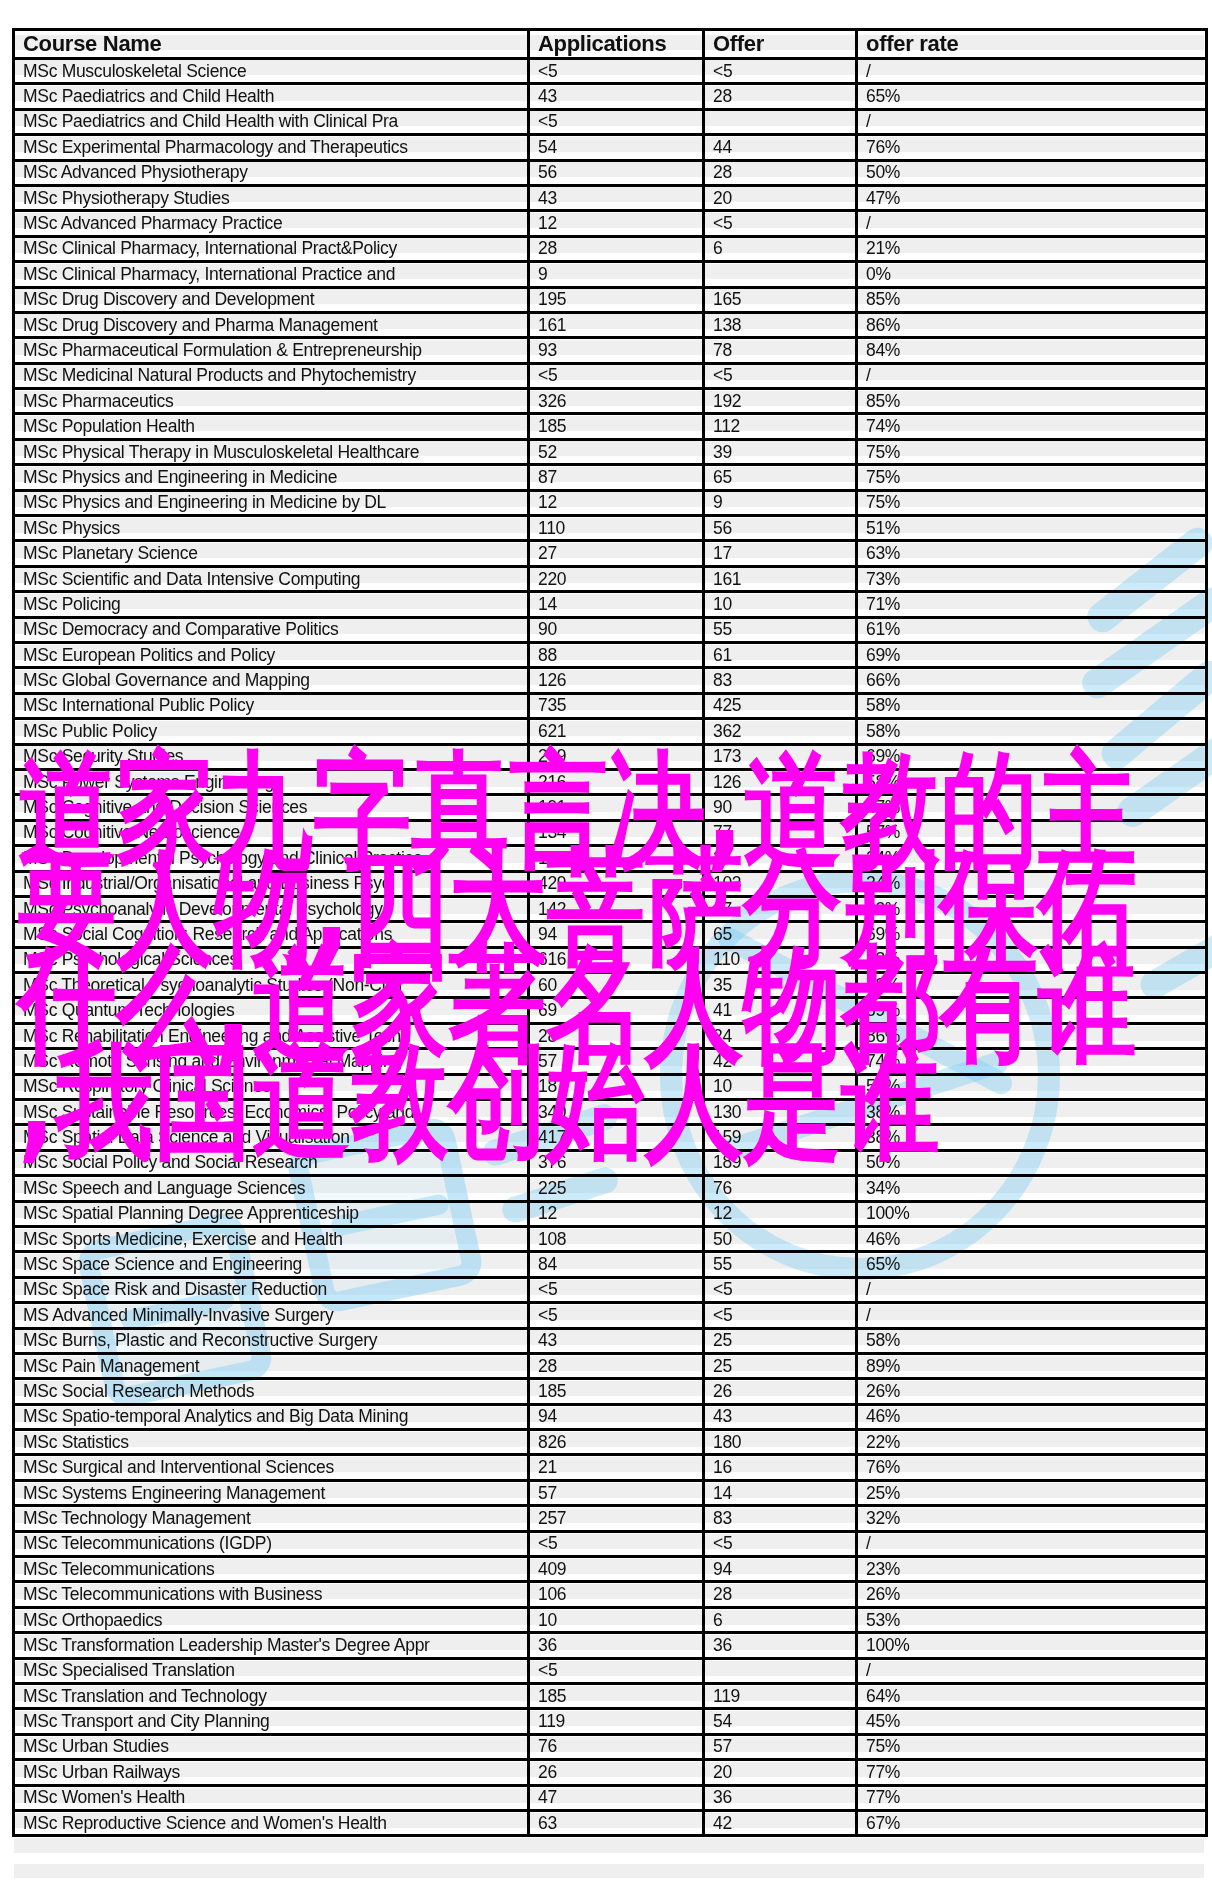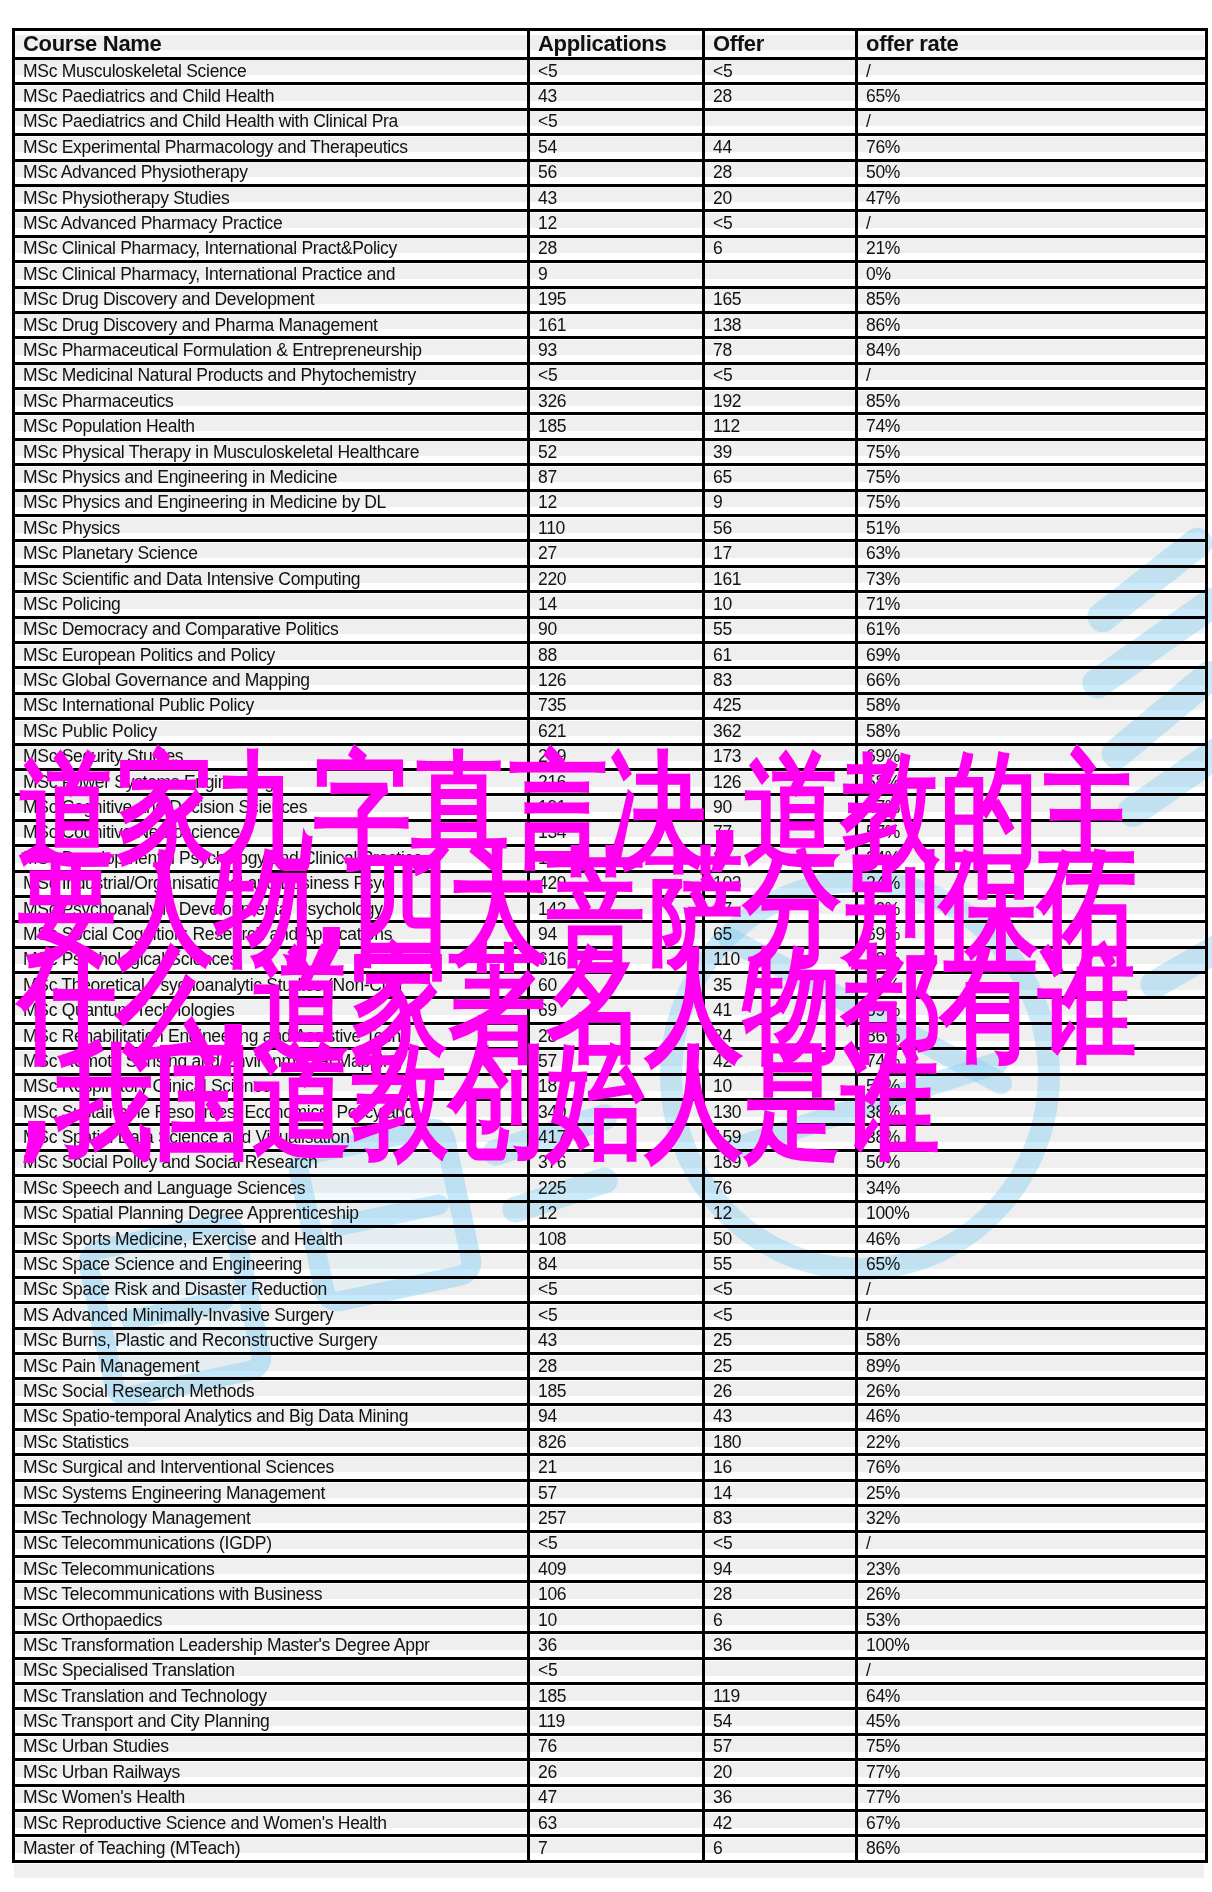--- a/index.html
+++ b/index.html
@@ -512,26 +512,20 @@
     <td class="c-num">47</td>
     <td class="c-num">36</td>
     <td class="c-num">77%</td>
   </tr>
         <tr>
     <td class="c-name">MSc Reproductive Science and Women's Health</td>
     <td class="c-num">63</td>
     <td class="c-num">42</td>
     <td class="c-num">67%</td>
   </tr>
-        <tr>
-    <td class="c-name">Master of Teaching (MTeach)</td>
-    <td class="c-num">7</td>
-    <td class="c-num">6</td>
-    <td class="c-num">86%</td>
-  </tr>
       </tbody>
   </table>
 
   <div class="overlay">
     <div>道家九字真言决,道教的主</div>
     <div>要人物,四大菩萨分别保佑</div>
     <div>什么,道家著名人物都有谁</div>
     <div>,我国道教创始人是谁</div>
   </div>
 

